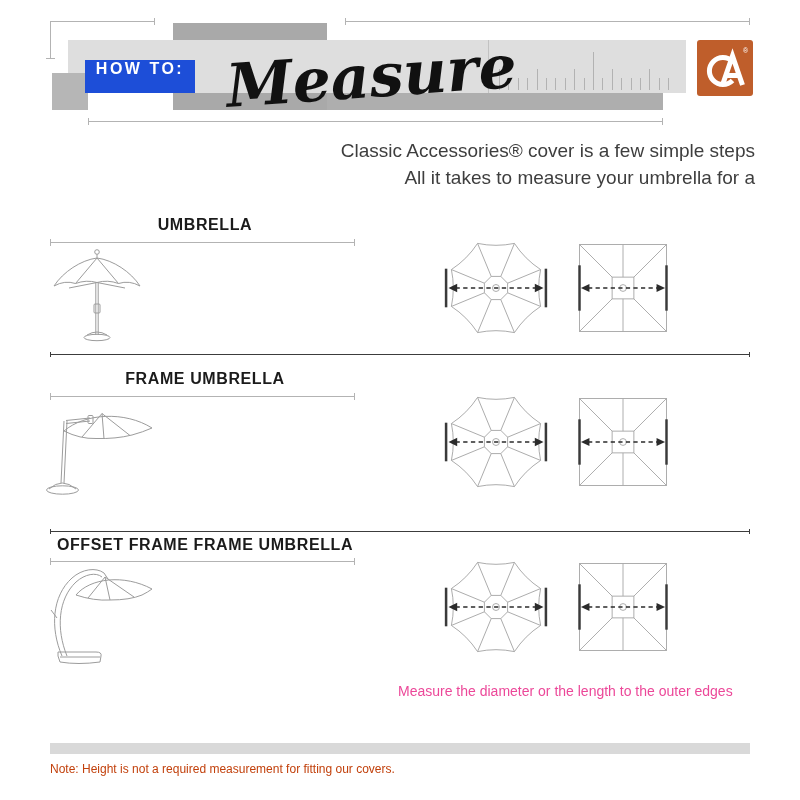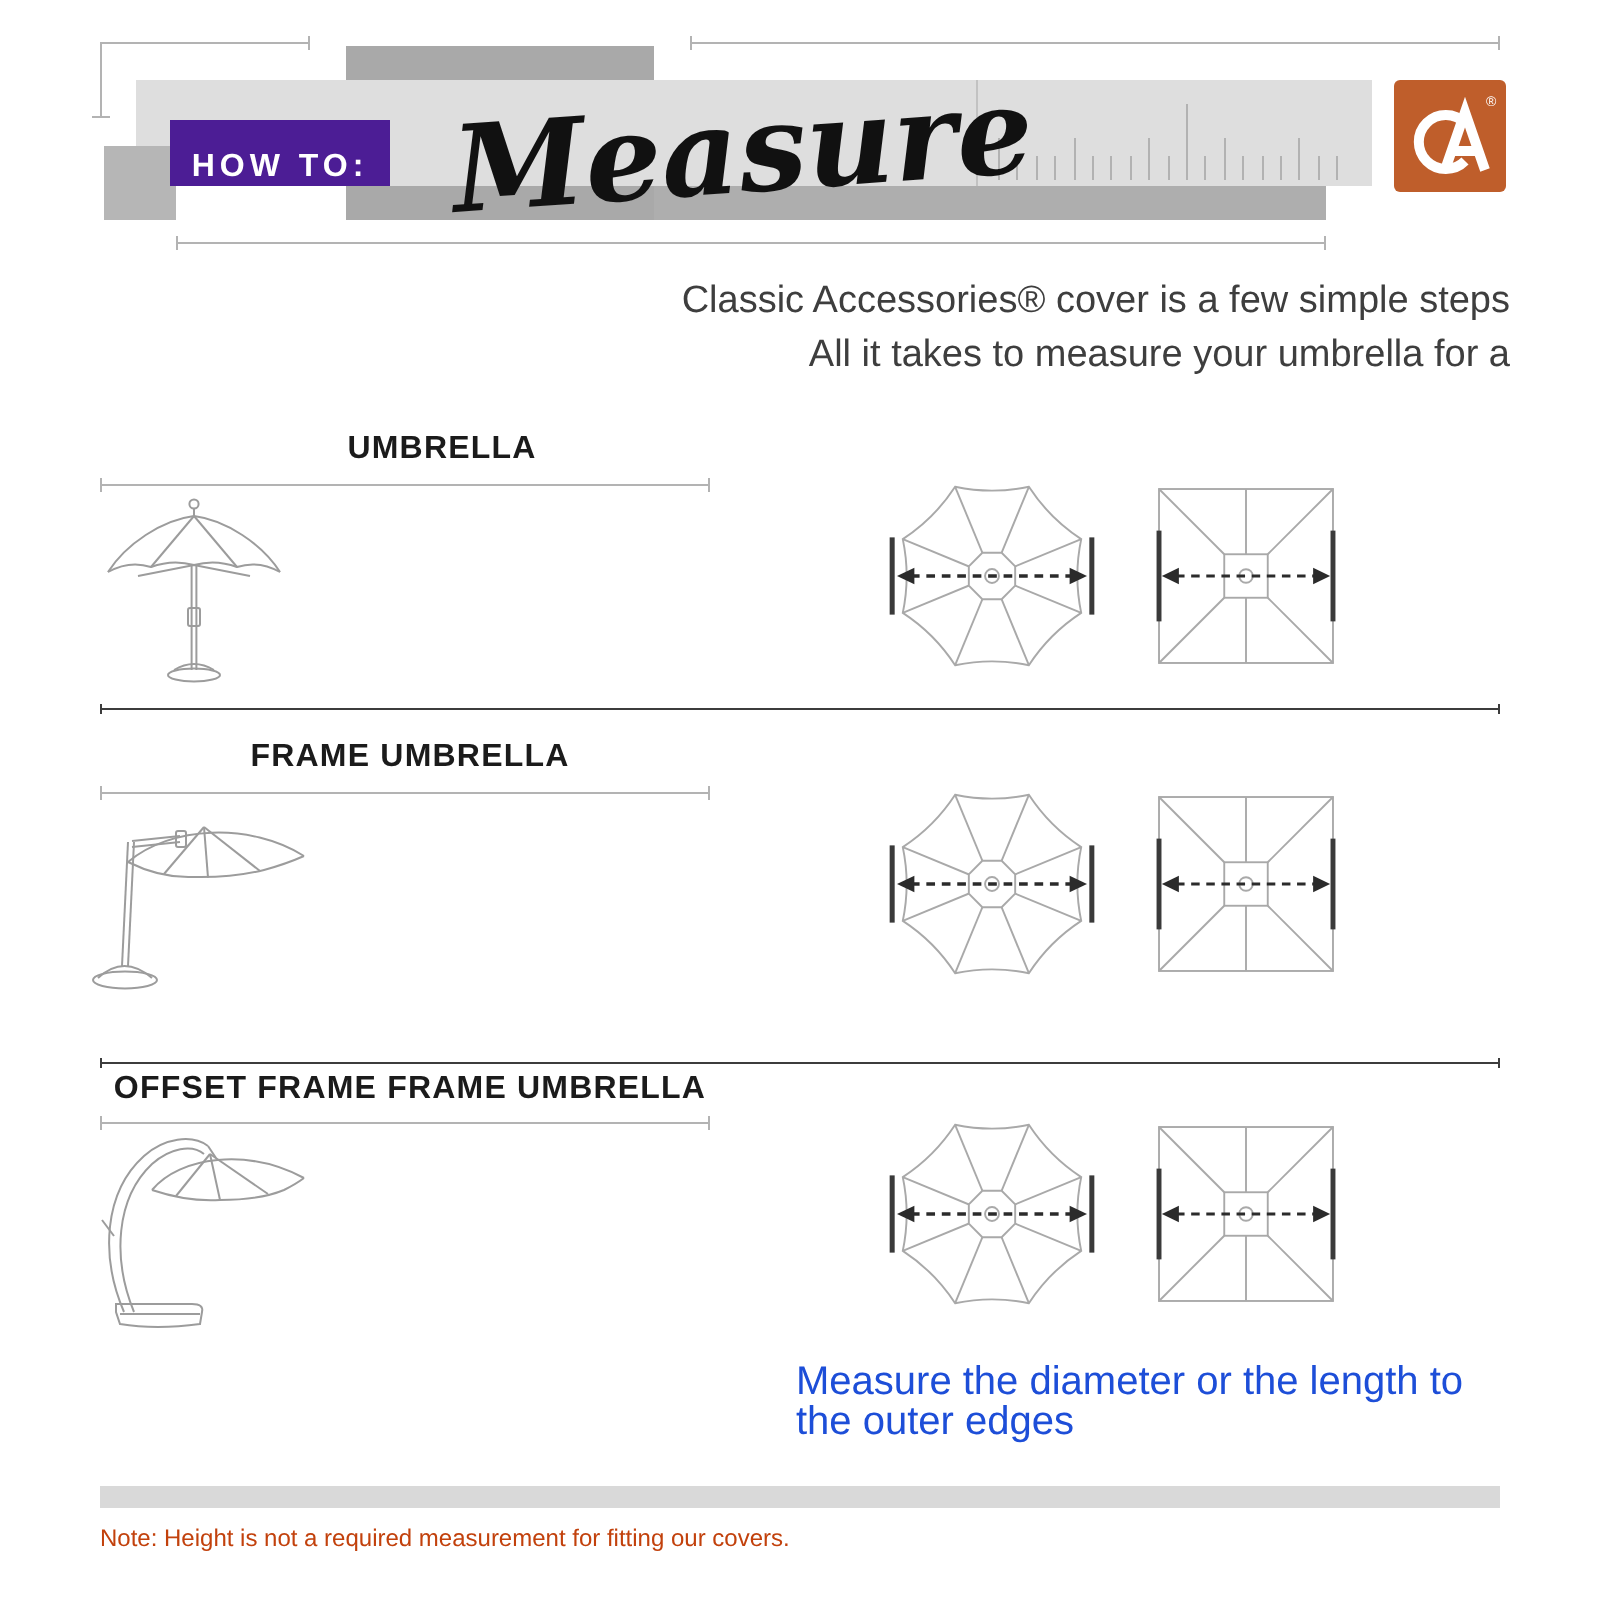--- a/index.html
+++ b/index.html
@@ -14,22 +14,22 @@
   .bracket-v{position:absolute;left:50px;top:21px;width:1px;height:38px;background:#b3b3b3;}
   .bracket-v:after{content:"";position:absolute;left:-4px;bottom:0;width:9px;height:1px;background:#b3b3b3;}
 
   .bar-top{position:absolute;left:173px;top:23px;width:154px;height:87px;background:#a9a9a9;}
   .bar-right{position:absolute;left:327px;top:93px;width:336px;height:17px;background:#aeaeae;}
   .band{position:absolute;left:68px;top:40px;width:618px;height:53px;background:#dedede;}
   .ruler{position:absolute;left:488px;top:40px;width:198px;height:53px;border-left:1px solid #c2c2c2;}
   .rtick{position:absolute;bottom:3px;width:1px;height:12px;background:#b2b2b2;}
   .rtick.med{height:21px;} .rtick.tall{height:38px;}
   .sq-small{position:absolute;left:52px;top:73px;width:36px;height:37px;background:#b6b6b6;}
-  .kicker-box{position:absolute;left:85px;top:60px;width:110px;height:33px;background:#4c1d95;
-              display:flex;align-items:flex-end;justify-content:center;}
+  .kicker-box{position:absolute;left:85px;top:60px;width:110px;height:33px;background:#1d4ed8;
+              display:flex;align-items:flex-start;justify-content:center;}
   .kicker-box span{color:#fff;font-weight:bold;font-size:16px;letter-spacing:2.5px;}
   .script-title{position:absolute;left:226px;top:42px;width:260px;
                 font-family:"DejaVu Serif",serif;font-style:italic;font-weight:bold;
                 font-size:60px;color:#111;transform:rotate(-4deg);}
   .logo{position:absolute;left:697px;top:40px;width:56px;height:56px;}
 
   
   .intro{position:absolute;left:255px;top:137px;width:500px;text-align:right;
          font-size:19px;line-height:27px;color:#3e3e3e;}
 
@@ -46,21 +46,21 @@
   svg{display:block;}
   .art{stroke:#9c9c9c;stroke-width:1;fill:none;}
   .diag{stroke:#a9a9a9;stroke-width:1;fill:none;}
   .hub{stroke:#a9a9a9;stroke-width:1;fill:#fff;}
   .arrow-line{stroke:#2b2b2b;stroke-width:1.7;stroke-dasharray:4.5,3.5;}
   .arrow-head{fill:#2b2b2b;stroke:none;}
   .end-bar{fill:#3a3a3a;stroke:none;}
 
   
   .instructions{position:absolute;left:398px;top:682px;width:360px;
-                font-size:20px;line-height:19.5px;color:#1d4ed8;}
+                font-size:14px;line-height:19.5px;color:#ec4899;}
   .foot-bar{position:absolute;left:50px;top:743px;width:700px;height:11px;background:#d9d9d9;}
   .footnote{position:absolute;left:50px;top:762px;font-size:12px;color:#c2410c;}
 </style>
 </head>
 <body>
 
 <div id="stage">
 
   <div class="thin-line" style="left:50px;top:21px;width:105px;">
       <span class="tick-r"></span>
@@ -119,21 +119,21 @@
       </g>
       <text x="46" y="13" font-size="7" fill="#fff">®</text>
     </svg>
   </div>
 
   <div class="intro">
     <div>Classic Accessories® cover is a few simple steps</div>
     <div>All it takes to measure your umbrella for a</div>
   </div>
 
-  <div class="sec-title" style="top:216px;margin-left:16px;">UMBRELLA</div>
+  <div class="sec-title" style="top:216px;">UMBRELLA</div>
   <div class="measure-line" style="top:242px;">
       <span class="tick-l"></span>
       <span class="tick-r"></span>
     </div>
 
   <svg class="abs" style="left:45px;top:247px;" width="105" height="100" viewBox="0 0 105 100">
     <g class="art">
       <circle cx="52" cy="5" r="2.3"></circle>
         <line x1="52" y1="7.3" x2="52" y2="11"></line>
       <path d="M52,11 C36,13 18,25 9,39"></path>

